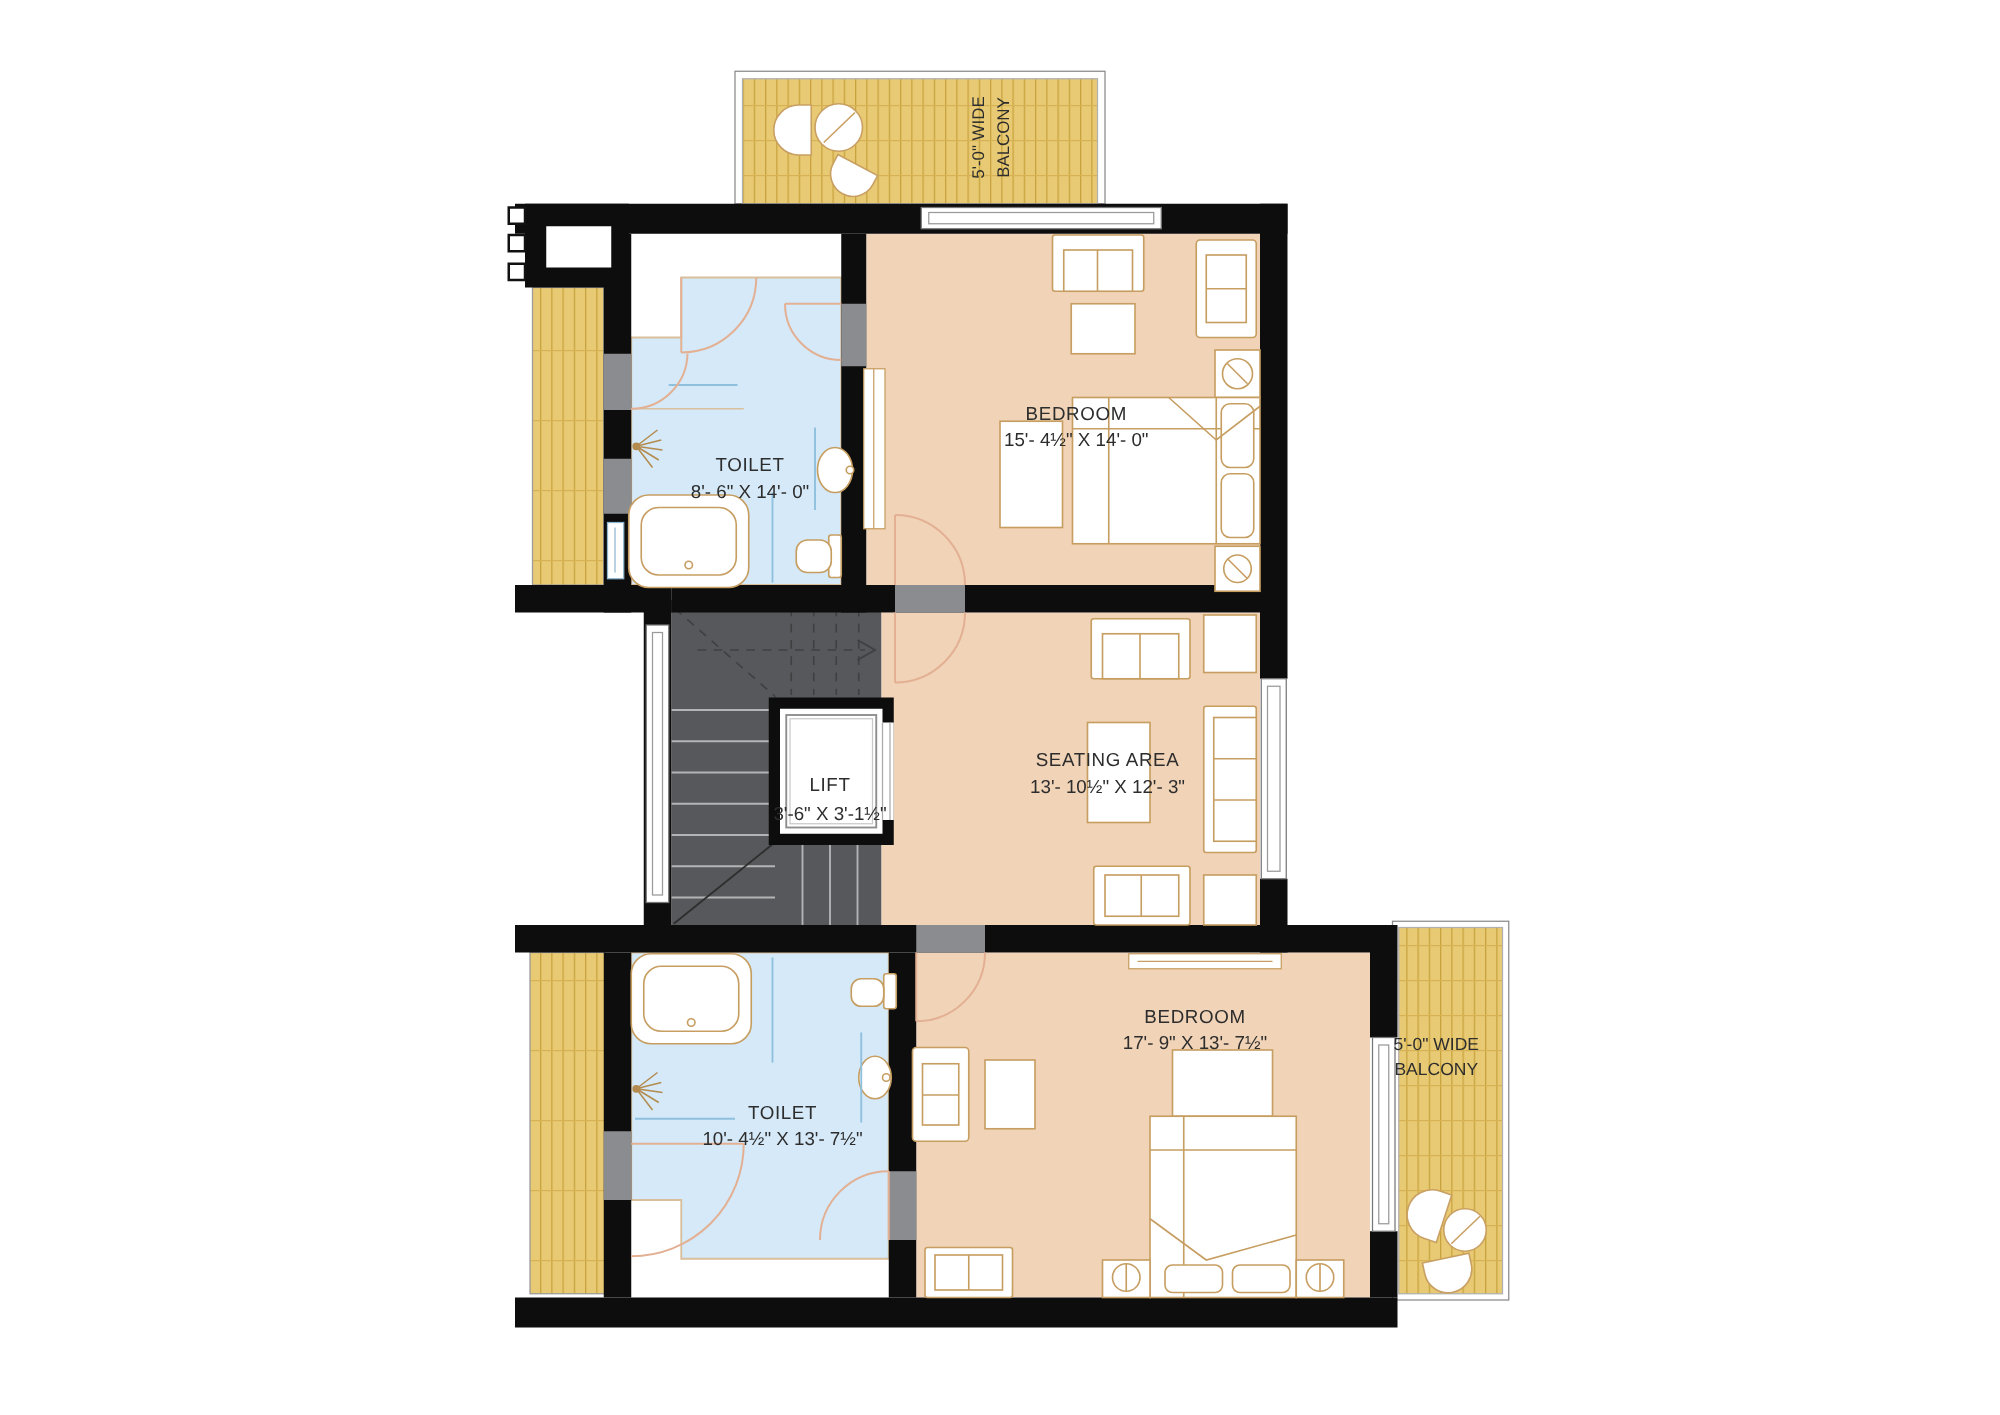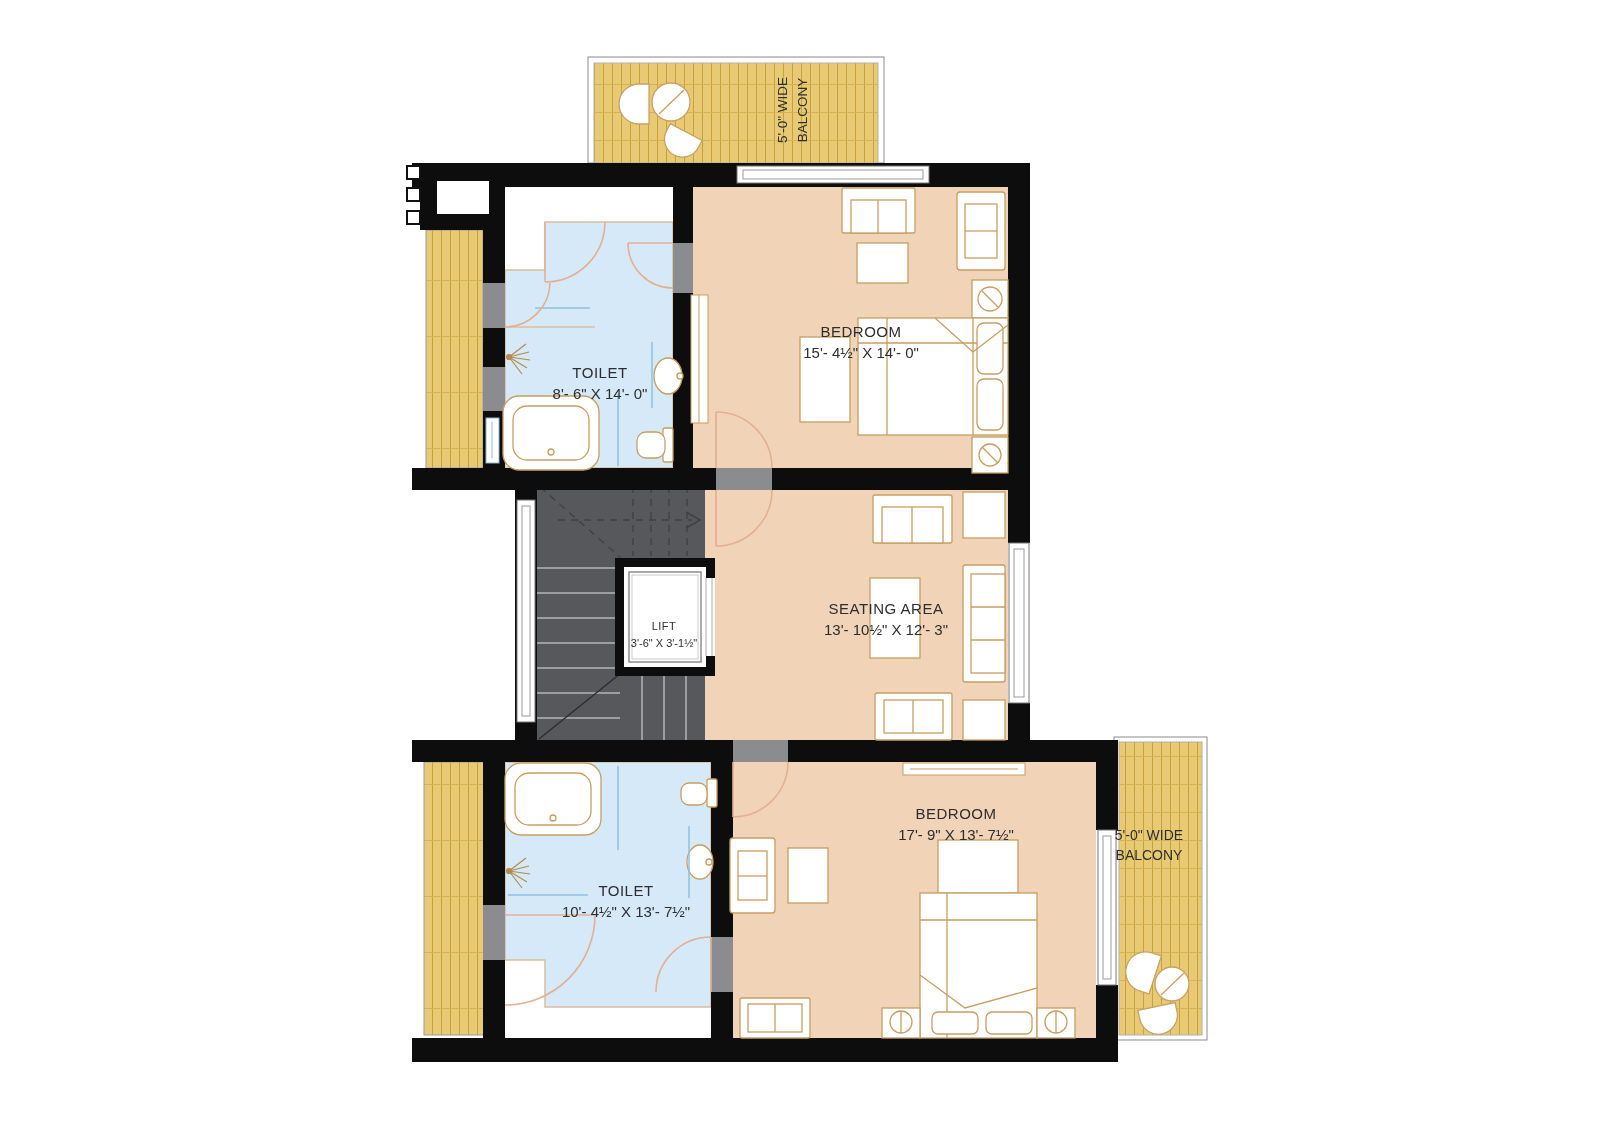--- a/index.html
+++ b/index.html
@@ -2,21 +2,21 @@
 <html><head>
 <meta charset="utf-8">
 <style>
   html,body{margin:0;padding:0;background:#ffffff;}
   .canvas{position:relative;width:1600px;height:1132px;background:#ffffff;overflow:hidden;
           font-family:"Liberation Sans",sans-serif;}
   .plan-svg{position:absolute;left:0;top:0;}
   .lbl{position:absolute;text-align:center;color:#2d2d2d;font-size:15px;line-height:1.4;
        white-space:nowrap;transform:translateX(-50%);}
   .lbl .nm{letter-spacing:.5px;margin-top:32px;}
-  .lbl-lift{font-size:11px;line-height:1.5;}
+  .lbl-lift{font-size:15px;line-height:1.5;}
   .lbl-balcony-b{font-size:14px;line-height:1.45;}
   .lbl-balcony-t{position:absolute;text-align:center;color:#2d2d2d;font-size:13.5px;line-height:1.45;
        white-space:nowrap;transform:translate(-50%,-50%) rotate(-90deg);}
 </style>
 </head>
 <body>
 
 <div class="canvas">
 
 <svg class="plan-svg" width="1600" height="1132" viewBox="0 0 1600 1132">

